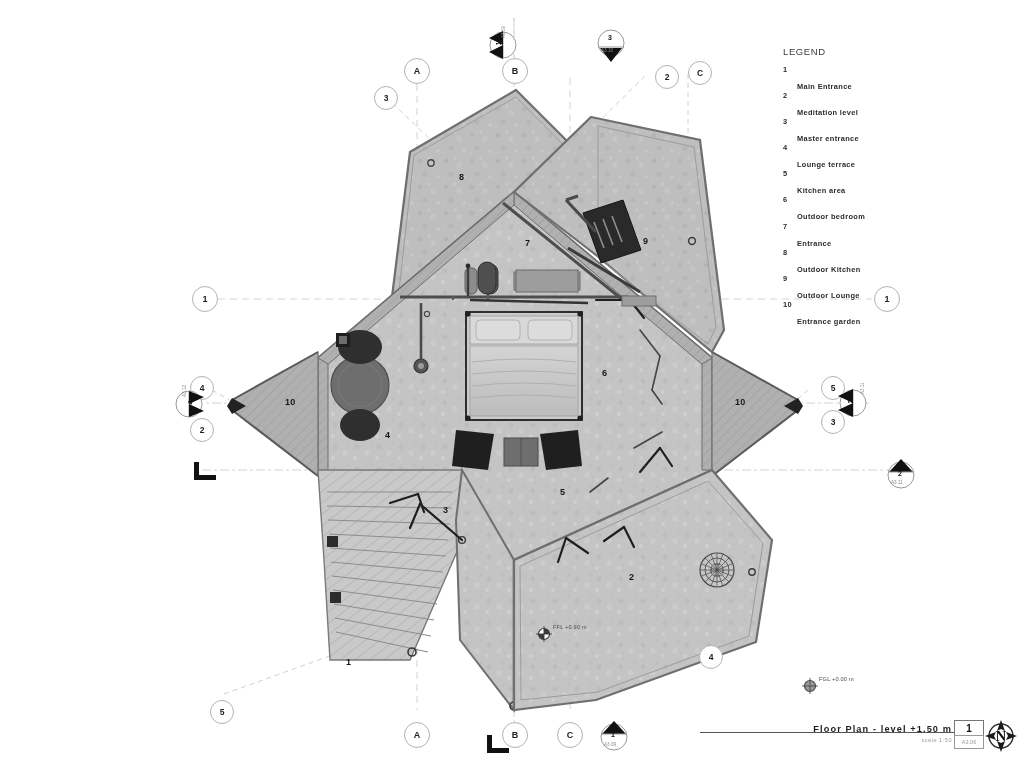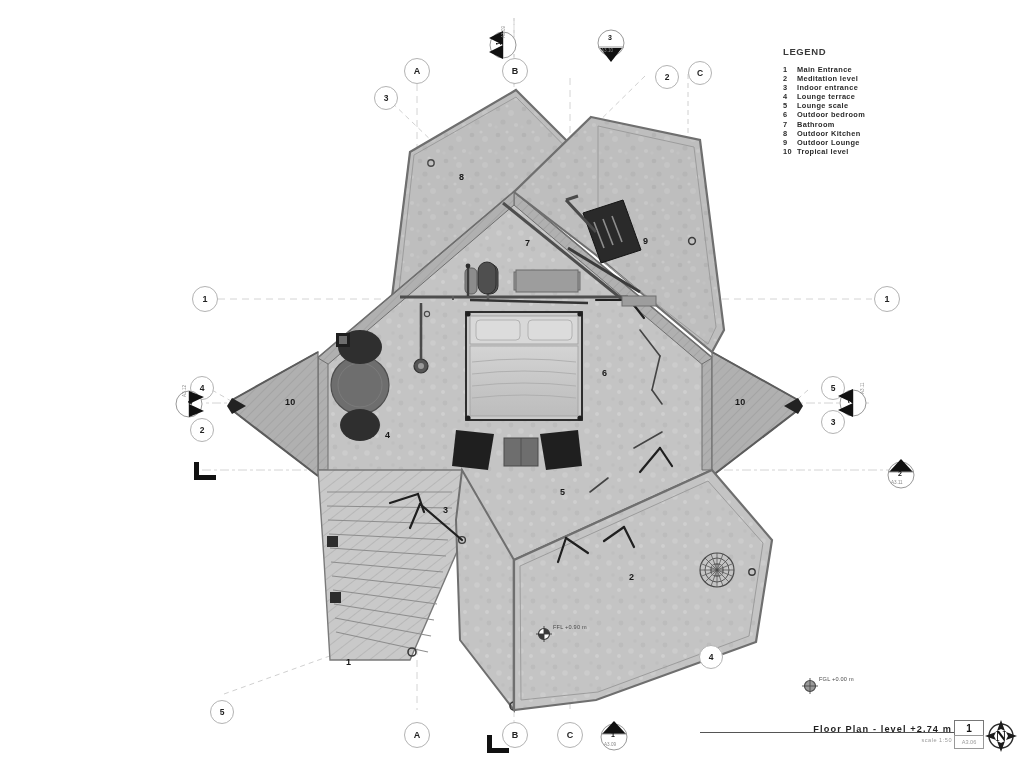--- a/index.html
+++ b/index.html
@@ -8,29 +8,29 @@
     width:1024px;height:760px;position:relative;overflow:hidden;
     font-family:"Liberation Sans", sans-serif;
     background:#ffffff;
   }
   #sheet{position:absolute;inset:0;}
 
   
   #legend{position:absolute;left:783px;top:46px;width:150px;}
   #legend .legend-title{
     font-size:9.5px;color:#3a3a3a;letter-spacing:.6px;margin-bottom:8px;
-    font-weight:700;
+    font-weight:400;
   }
   #legend ul{list-style:none;margin:0;padding:0;}
   #legend li{
     display:flex;font-size:7.4px;font-weight:bold;color:#2b2b2b;
     letter-spacing:.35px;line-height:9.1px;
   }
   #legend li .num{width:14px;flex:none;text-align:left;}
-  #legend li .txt{flex:1;}
+  #legend li .txt{flex:1;margin-top:17px;}
 
   
   #titleblock{position:absolute;left:700px;top:722px;width:300px;height:34px;}
   #tb-rule{position:absolute;left:0;top:10px;width:260px;height:1px;background:#555;}
   #tb-name{
     position:absolute;right:48px;top:2px;font-size:9.2px;font-weight:bold;
     color:#1f1f1f;letter-spacing:1.1px;white-space:nowrap;
   }
   #tb-scale{
     position:absolute;right:48px;top:15px;font-size:5.6px;color:#9a9a9a;
@@ -346,49 +346,49 @@
       <li>
           <span class="num">1</span>
           <span class="txt">Main Entrance</span>
         </li>
       <li>
           <span class="num">2</span>
           <span class="txt">Meditation level</span>
         </li>
       <li>
           <span class="num">3</span>
-          <span class="txt">Indoor entrance</span>
+          <span class="txt">Master entrance</span>
         </li>
       <li>
           <span class="num">4</span>
           <span class="txt">Lounge terrace</span>
         </li>
       <li>
           <span class="num">5</span>
-          <span class="txt">Lounge scale</span>
+          <span class="txt">Kitchen area</span>
         </li>
       <li>
           <span class="num">6</span>
           <span class="txt">Outdoor bedroom</span>
         </li>
       <li>
           <span class="num">7</span>
-          <span class="txt">Bathroom</span>
+          <span class="txt">Entrance</span>
         </li>
       <li>
           <span class="num">8</span>
           <span class="txt">Outdoor Kitchen</span>
         </li>
       <li>
           <span class="num">9</span>
           <span class="txt">Outdoor Lounge</span>
         </li>
       <li>
           <span class="num">10</span>
-          <span class="txt">Tropical level</span>
+          <span class="txt">Entrance garden</span>
         </li>
     </ul>
   </div>
 
   <div class="bub grid" style="left:404px;top:58px;">A</div>
   <div class="bub grid" style="left:502px;top:58px;">B</div>
 
   <div class="bub grid" style="left:404px;top:722px;">A</div>
   <div class="bub grid" style="left:502px;top:722px;">B</div>
   <div class="bub grid" style="left:557px;top:722px;">C</div>
@@ -496,21 +496,21 @@
     <svg width="16" height="16" viewBox="0 0 16 16" style="position:absolute;left:0;top:8px;">
       <circle cx="8" cy="8" r="5.5" fill="#9a9a9a" stroke="#4a4a4a" stroke-width="1.2"></circle>
       <line x1="8" y1="0" x2="8" y2="16" stroke="#4a4a4a" stroke-width="0.9"></line>
       <line x1="0" y1="8" x2="16" y2="8" stroke="#4a4a4a" stroke-width="0.9"></line>
     </svg>
     <span class="lvl" style="left:17px;top:6px;">FGL +0.00 m</span>
   </div>
 
   <div id="titleblock">
     <div id="tb-rule"></div>
-    <div id="tb-name">Floor Plan - level +2.74 m</div>
+    <div id="tb-name">Floor Plan - level +1.50 m</div>
     <div id="tb-scale">scale 1:50</div>
     <div id="tb-num">1</div>
     <div id="tb-sheet">A3.06</div>
 
     <svg id="northmark" viewBox="0 0 34 34">
       <circle cx="17" cy="17" r="12" fill="#fff" stroke="#2b2b2b" stroke-width="1.4"></circle>
       <polygon points="17,1 21,12 17,10 13,12" fill="#1b1b1b"></polygon>
       <polygon points="17,33 21,22 17,24 13,22" fill="#1b1b1b"></polygon>
       <polygon points="1,17 12,13 10,17 12,21" fill="#1b1b1b"></polygon>
       <polygon points="33,17 22,13 24,17 22,21" fill="#1b1b1b"></polygon>

